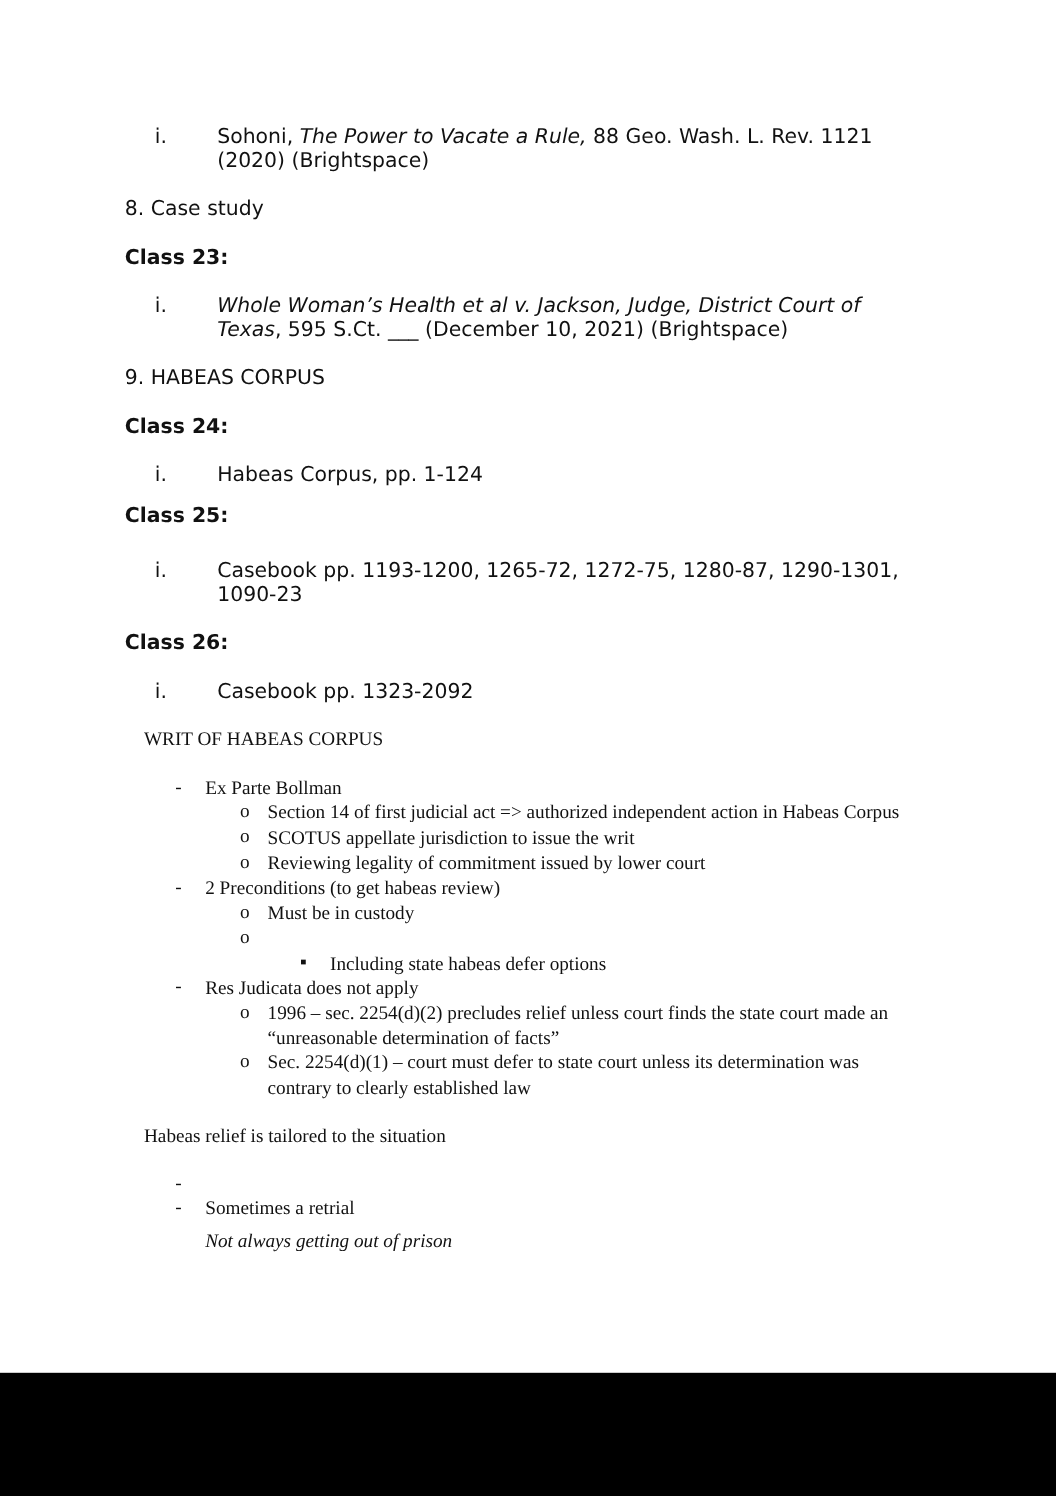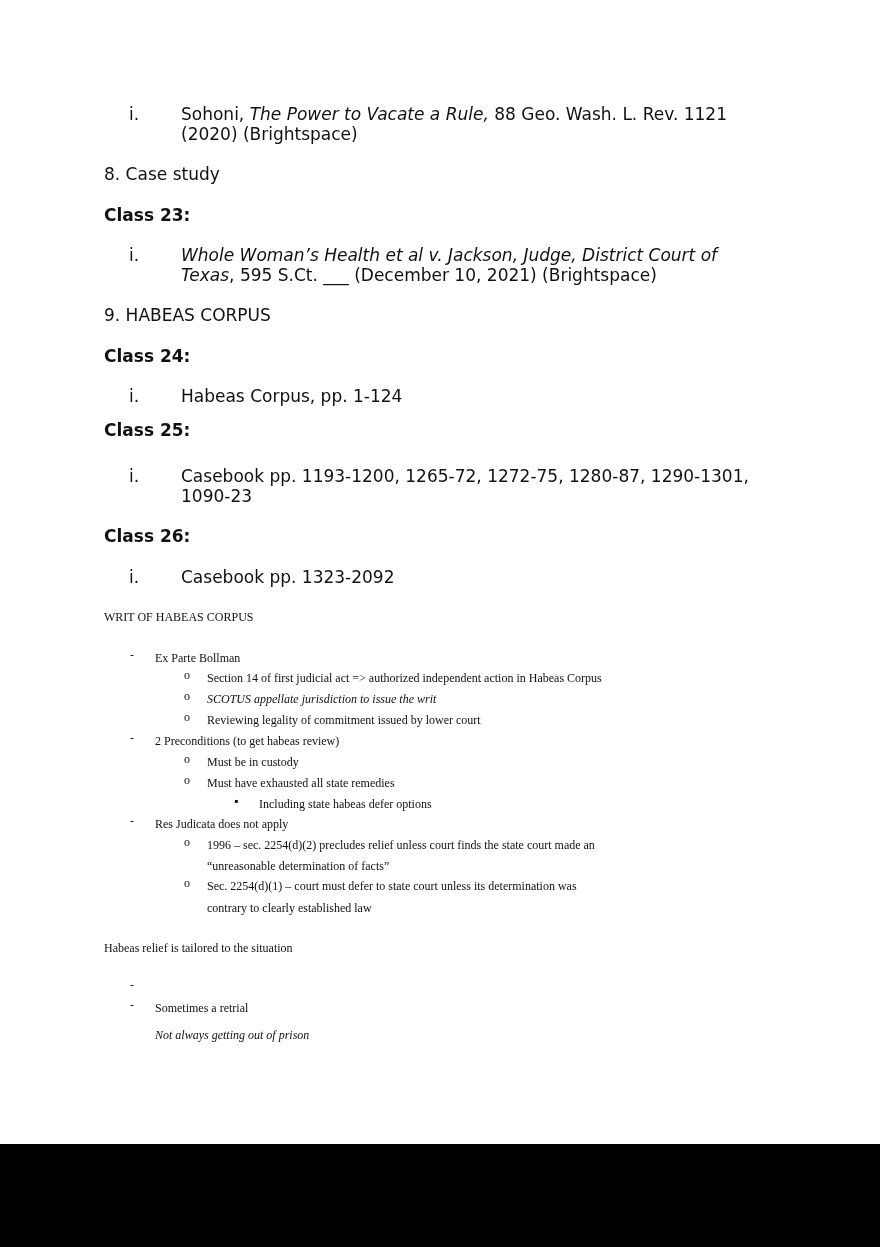--- a/index.html
+++ b/index.html
@@ -1,20 +1,20 @@
 <!DOCTYPE html>
 <html><head>
   <meta charset="utf-8">
   <style>
     html, body { margin: 0; padding: 0; }
     body { width: 880px; height: 1247px; background: #ffffff; position: relative; overflow: hidden; }
     .page { position: absolute; left: 0; top: 0; width: 880px; height: 1144px; background: #ffffff; }
     .black-band { position: absolute; left: 0; top: 1144px; width: 880px; height: 103px; background: #000000; }
     .sans { font-family: "DejaVu Sans", sans-serif; font-size: 17px; color: #111; }
-    .serif { font-family: "Liberation Serif", serif; font-size: 12px; color: #111; }
+    .serif { font-family: "Liberation Serif", serif; font-size: 16px; color: #111; margin-left: 16px; }
     .abs { position: absolute; white-space: nowrap; }
     .b { font-weight: bold; }
     .i { font-style: italic; }
     .line { position: absolute; white-space: nowrap; line-height: 20px; }
   </style>
 </head>
 <body>
 
 <div class="page">
 
@@ -46,33 +46,32 @@
 
   <div class="line serif" style="left:104px; top:607px;">WRIT OF HABEAS CORPUS</div>
 
   <span class="abs serif" style="left:130px; top:648px;">-</span>
   <div class="line serif" style="left:155px; top:648px;">Ex Parte Bollman</div>
 
   <span class="abs serif" style="left:184px; top:668px;">o</span>
   <div class="line serif" style="left:207px; top:668px;">Section 14 of first judicial act =&gt; authorized independent action in Habeas Corpus</div>
 
   <span class="abs serif" style="left:184px; top:689px;">o</span>
-  <div class="line serif" style="left:207px; top:689px;font-style:italic;">SCOTUS appellate jurisdiction to issue the writ</div>
+  <div class="line serif" style="left:207px; top:689px;">SCOTUS appellate jurisdiction to issue the writ</div>
 
   <span class="abs serif" style="left:184px; top:710px;">o</span>
   <div class="line serif" style="left:207px; top:710px;">Reviewing legality of commitment issued by lower court</div>
 
   <span class="abs serif" style="left:130px; top:731px;">-</span>
   <div class="line serif" style="left:155px; top:731px;">2 Preconditions (to get habeas review)</div>
 
   <span class="abs serif" style="left:184px; top:752px;">o</span>
   <div class="line serif" style="left:207px; top:752px;">Must be in custody</div>
 
   <span class="abs serif" style="left:184px; top:773px;">o</span>
-  <div class="line serif" style="left:207px; top:773px;">Must have exhausted all state remedies</div>
 
   <span class="abs serif" style="left:234px; top:794px;">▪</span>
   <div class="line serif" style="left:259px; top:794px;">Including state habeas defer options</div>
 
   <span class="abs serif" style="left:130px; top:814px;">-</span>
   <div class="line serif" style="left:155px; top:814px;">Res Judicata does not apply</div>
 
   <span class="abs serif" style="left:184px; top:835px;">o</span>
   <div class="line serif" style="left:207px; top:835px;">1996 – sec. 2254(d)(2) precludes relief unless court finds the state court made an</div>
   <div class="line serif" style="left:207px; top:856px;">“unreasonable determination of facts”</div>

